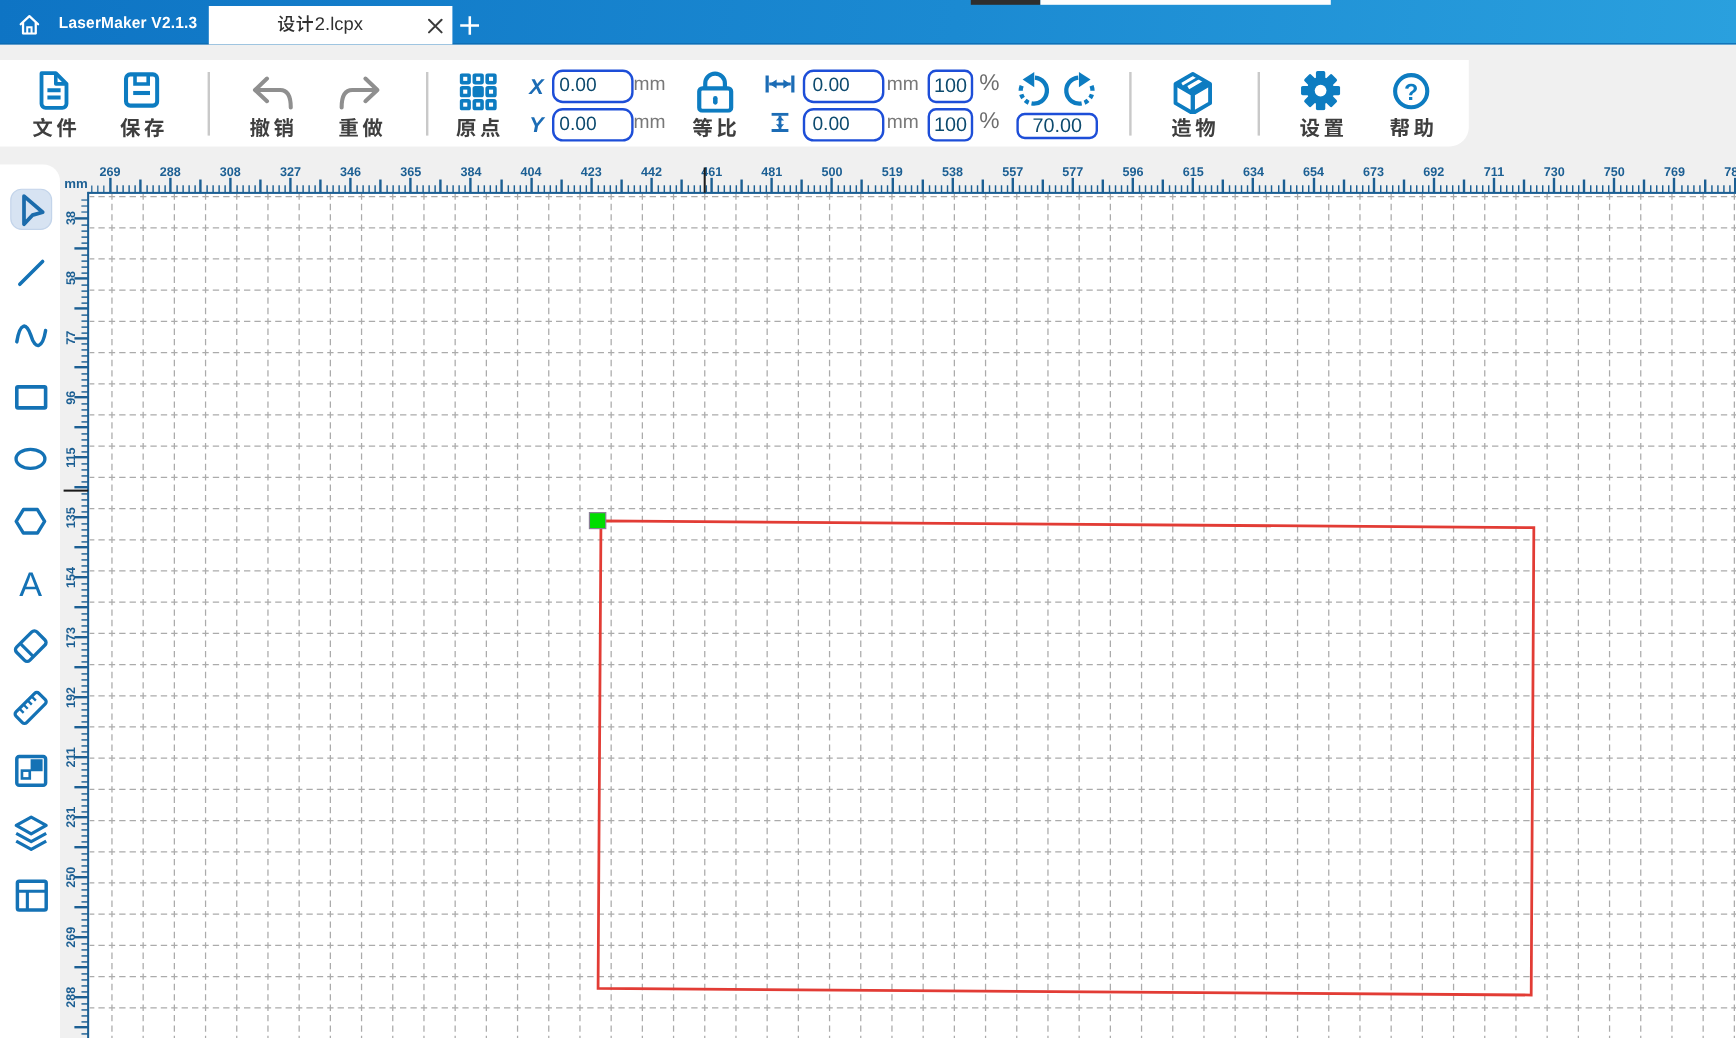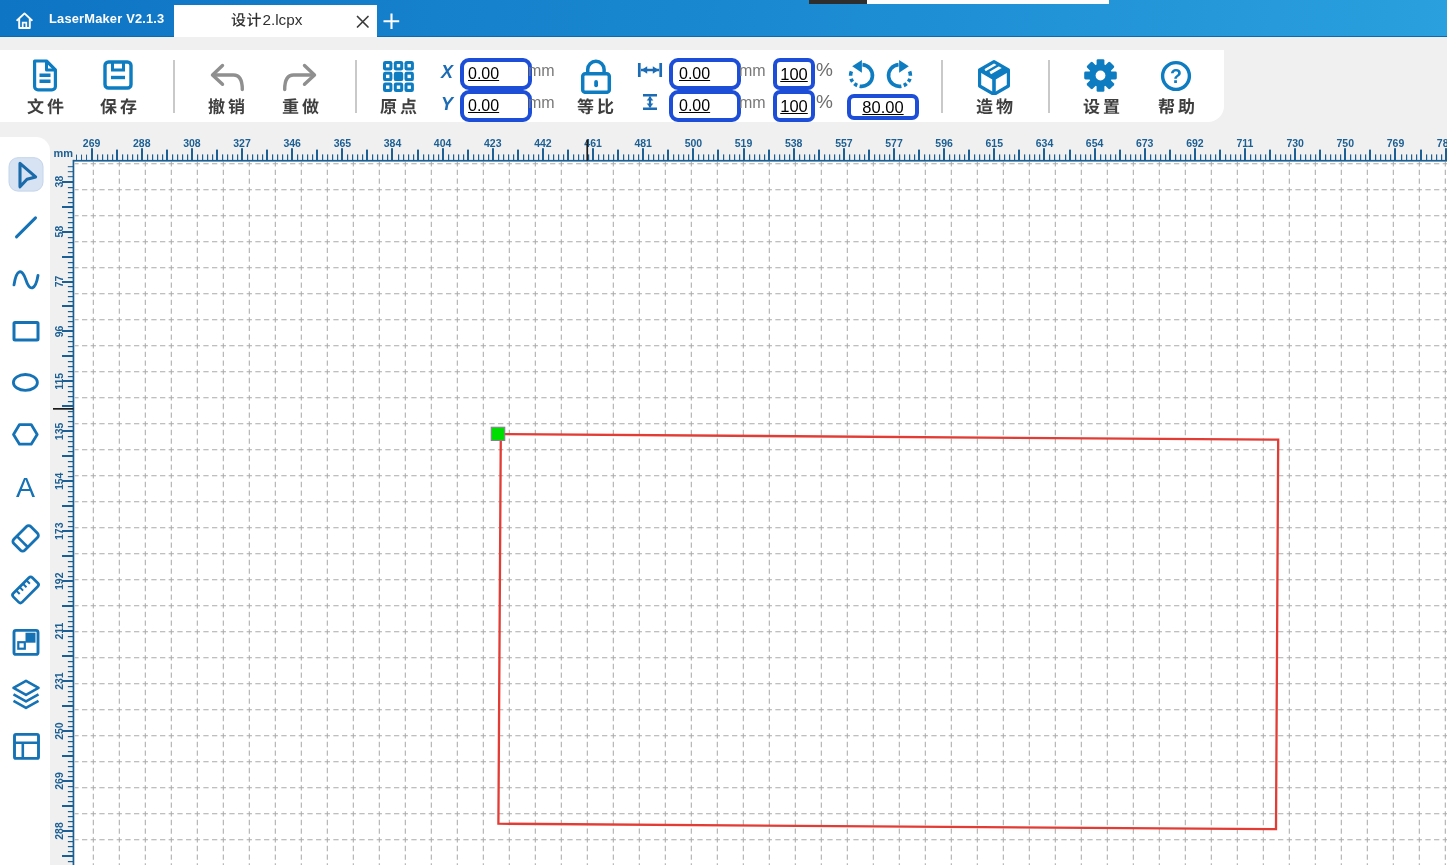--- a/index.html
+++ b/index.html
@@ -1,16 +1,16 @@
 <!DOCTYPE html>
 <html><head><meta charset="utf-8"><style>
 html,body{margin:0;padding:0;}
 body{width:1447px;height:865px;overflow:hidden;position:relative;background:#f0f0f0;font-family:"Liberation Sans",sans-serif;}
 .abs{position:absolute;}
-.inp{position:absolute;background:#fff;border:4px solid #1d4ed8;border-radius:9px;color:#000000;font-size:16px;text-decoration:underline;}
+.inp{position:absolute;background:#fff;border:2px solid #1d4ed8;border-radius:9px;color:#0c4a6e;font-size:16px;}
 .sep{position:absolute;width:2px;background:#c9c9c9;top:60px;height:53px;}
 </style></head><body>
 <div class="abs" style="left:0;top:0;width:1447px;height:37px;background:linear-gradient(97deg,#0e74c4 0%,#1b8ad2 55%,#2aa0de 100%);"></div>
 <div class="abs" style="left:0;top:35.7px;width:1447px;height:1.3px;background:#0d6ab0;"></div>
 <div class="abs" style="left:809px;top:0;width:58px;height:4px;background:#2e2e2e;"></div>
 <div class="abs" style="left:867px;top:0;width:242px;height:4px;background:#fdfdfd;"></div>
 <svg class="abs" style="left:16px;top:12px" width="17" height="17" viewBox="0 0 17 17">
     <path d="M1.2 8.2 L8.5 1.4 L15.8 8.2" fill="none" stroke="#fff" stroke-width="1.9" stroke-linecap="round" stroke-linejoin="round"></path>
     <path d="M3.2 6.6 V16 H13.8 V6.6" fill="none" stroke="#fff" stroke-width="1.9" stroke-linejoin="round"></path>
     <path d="M6.7 16 V10.7 H10.3 V16" fill="none" stroke="#fff" stroke-width="1.7"></path>
@@ -164,21 +164,21 @@
     <g transform="translate(33,0) scale(-1,1)">
       <g transform="translate(16.5,16.5)">
         <path d="M0.95 -10.86 A10.9 10.9 0 1 1 -1.89 10.73" fill="none" stroke="#0d7cc1" stroke-width="3.6"></path>
         <path d="M-4.26 10.03 A10.9 10.9 0 0 1 -7.15 8.23" fill="none" stroke="#0d7cc1" stroke-width="3.6"></path>
         <path d="M-8.93 6.25 A10.9 10.9 0 0 1 -10.42 3.19" fill="none" stroke="#0d7cc1" stroke-width="3.6"></path>
         <path d="M-10.90 0.19 A10.9 10.9 0 0 1 -10.11 -4.08" fill="none" stroke="#0d7cc1" stroke-width="3.6"></path>
         <path d="M-9.3 -9.2 L0.4 -15.6 L0.4 -2.8 Z" fill="#0d7cc1"></path>
       </g>
     </g>
   </svg>
-<div class="inp" style="left:847px;top:94px;width:64px;height:18px;line-height:18px;text-align:center;border-radius:7px;font-size:16.5px;">80.00</div>
+<div class="inp" style="left:847px;top:94px;width:64px;height:18px;line-height:18px;text-align:center;border-radius:7px;font-size:16.5px;">70.00</div>
 <div class="sep" style="left:940.5px;"></div>
 <svg class="abs" style="left:977px;top:59px" width="34" height="36" viewBox="0 0 34 36">
     <path d="M17 2.6 L31.4 11 L17 19.4 L2.6 11 Z" fill="#0d7cc1"></path>
     <path d="M7.9 10.9 L21.3 3.1 M13.2 14 L26.6 6.2" stroke="#fff" stroke-width="3"></path>
     <path d="M17 2.6 L31.4 11 V27 L17 35.4 L2.6 27 V11 Z" fill="none" stroke="#0d7cc1" stroke-width="3.2" stroke-linejoin="round"></path>
     <path d="M2.6 11 L17 19.4 L31.4 11 M17 19.4 V35.4" fill="none" stroke="#0d7cc1" stroke-width="3.6"></path>
   </svg>
 <svg style="position:absolute;left:973.5px;top:92.8px" width="41" height="27">
     <g transform="translate(2.0,19.8) scale(0.01700,0.01700)">
       <path d="M47 -752C101 -703 167 -634 195 -587L290 -660C259 -706 191 -771 136 -817ZM493 -293H767V-193H493ZM381 -389V-98H886V-389ZM453 -635H579V-551H399C417 -575 436 -603 453 -635ZM579 -850V-736H498C508 -762 517 -789 524 -816L413 -840C391 -753 349 -663 297 -606C324 -594 373 -569 397 -551H310V-450H957V-551H698V-635H915V-736H698V-850ZM272 -464H43V-353H157V-100C118 -81 76 -51 37 -15L109 90C152 35 201 -21 232 -21C250 -21 280 6 316 28C381 64 461 74 582 74C691 74 860 69 950 63C951 32 970 -24 982 -55C874 -39 694 -31 586 -31C479 -31 390 -35 329 -72C304 -86 287 -100 272 -109Z" fill="#3f3f3f"></path>

